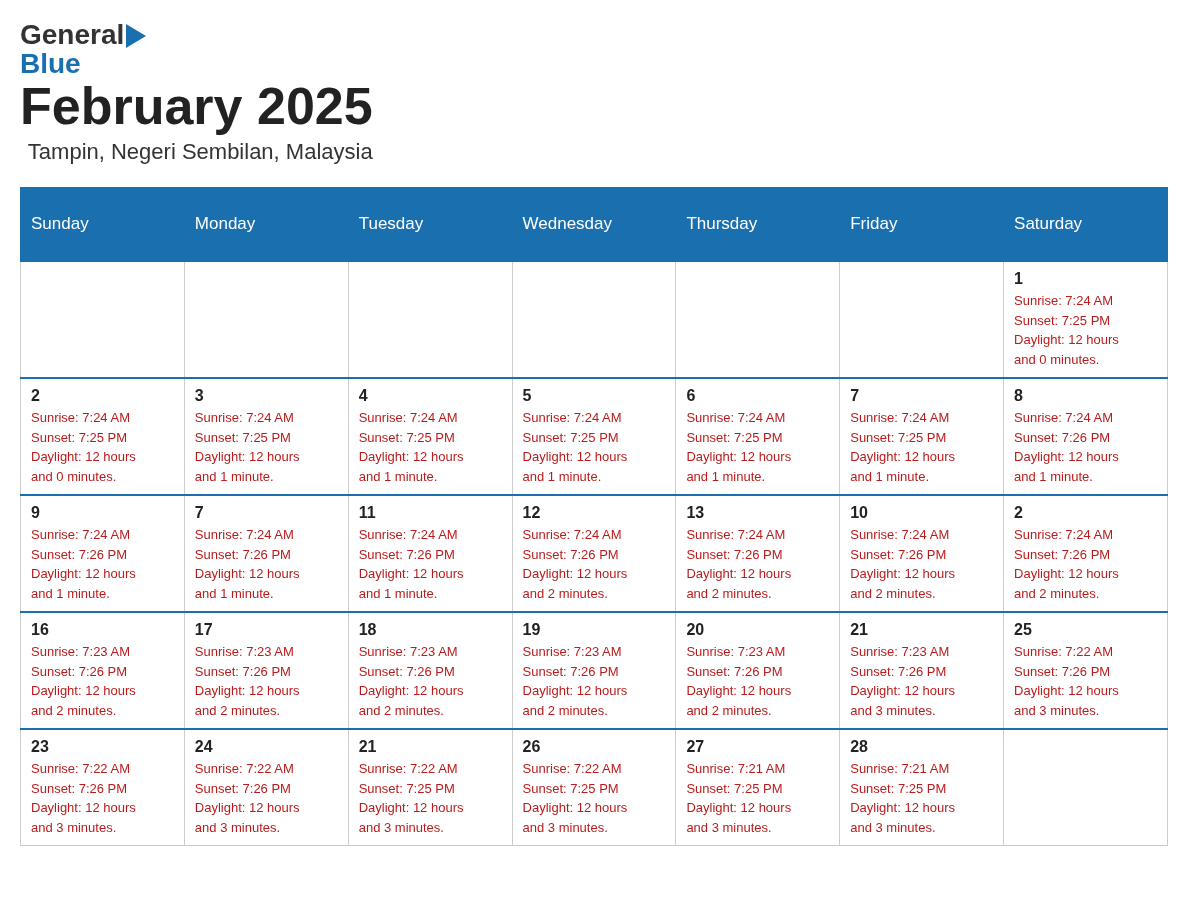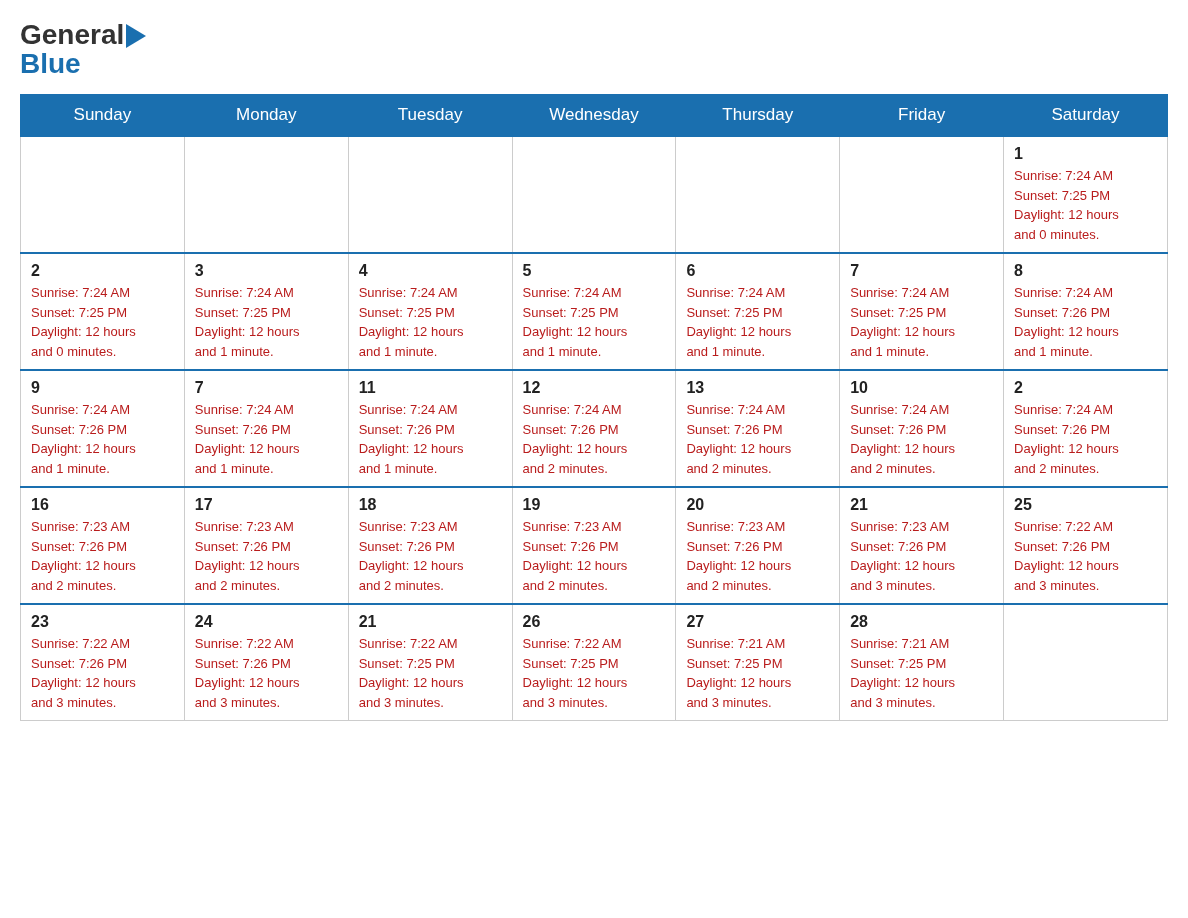--- a/index.html
+++ b/index.html
@@ -7,21 +7,21 @@
       font-family: Arial, sans-serif;
       background: #fff;
       padding: 20px;
       width: 1188px;
       min-height: 918px;
     }
     .header {
       display: flex;
       justify-content: flex-start;
       align-items: flex-start;
-      margin-bottom: 16px;
+      margin-bottom: 22px;
       flex-direction: column;
     }
     .logo {
       display: flex;
       flex-direction: column;
       align-items: flex-start;
     }
     .logo-general {
       font-size: 28px;
       font-weight: bold;
@@ -53,22 +53,22 @@
     .calendar {
       width: 100%;
       border-collapse: collapse;
       border: 1px solid #aaa;
     }
     .calendar th {
       background-color: #1a6faf;
       color: #fff;
       font-size: 17px;
       font-weight: normal;
-      padding: 10px 10px;
-      text-align: center;
+      padding: 26px 10px;
+      text-align: left;
       border: 1px solid #1a6faf;
     }
     .calendar td {
       vertical-align: top;
       padding: 8px 10px;
       border: 1px solid #ccc;
       width: 14.28%;
       min-height: 110px;
       font-size: 13px;
       color: #333;
@@ -99,20 +99,24 @@
 <div class="header">
   <div class="logo">
     <div style="display:flex; align-items:center;">
       <span class="logo-general">General</span>
       <svg width="24" height="28" viewBox="0 0 24 28" style="margin-left:2px; margin-top:2px;">
         <polygon points="0,2 20,14 0,26" fill="#1a6faf"></polygon>
       </svg>
     </div>
     <span class="logo-blue">Blue</span>
   </div>
+  <div class="title-block">
+    <div class="month-title">February 2025</div>
+    <div class="location">Tampin, Negeri Sembilan, Malaysia</div>
+  </div>
 </div>
 
 <table class="calendar">
   <thead>
     <tr>
     <th>Sunday</th>
         <th>Monday</th>
         <th>Tuesday</th>
         <th>Wednesday</th>
         <th>Thursday</th>

